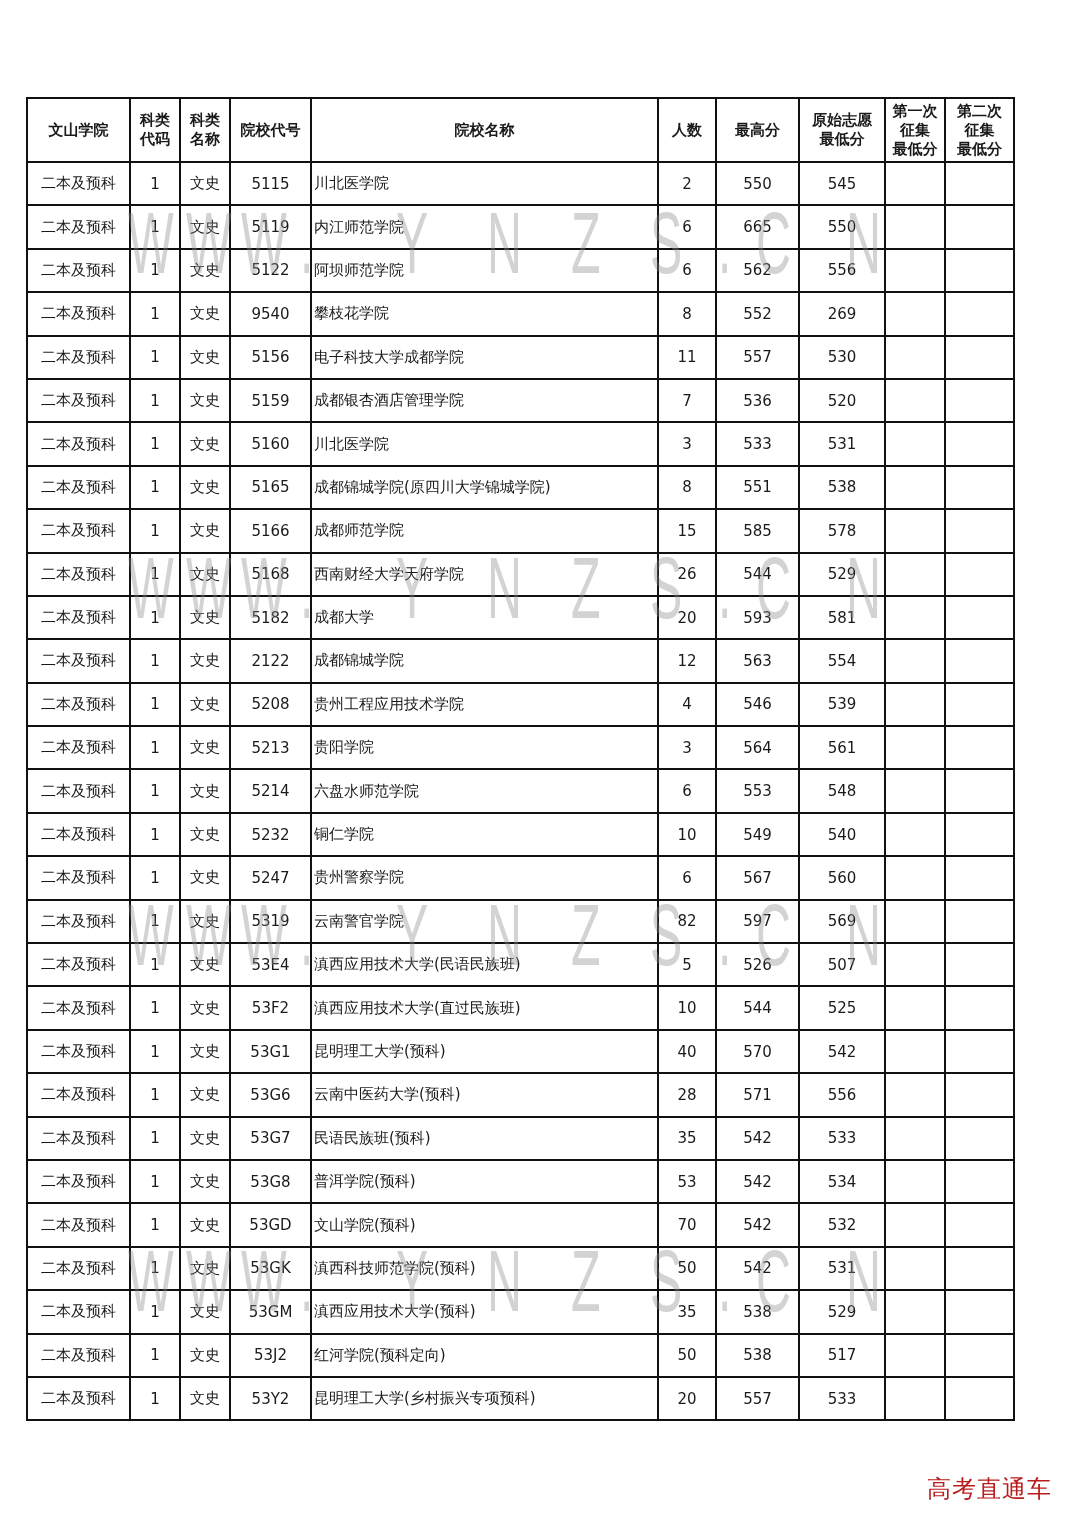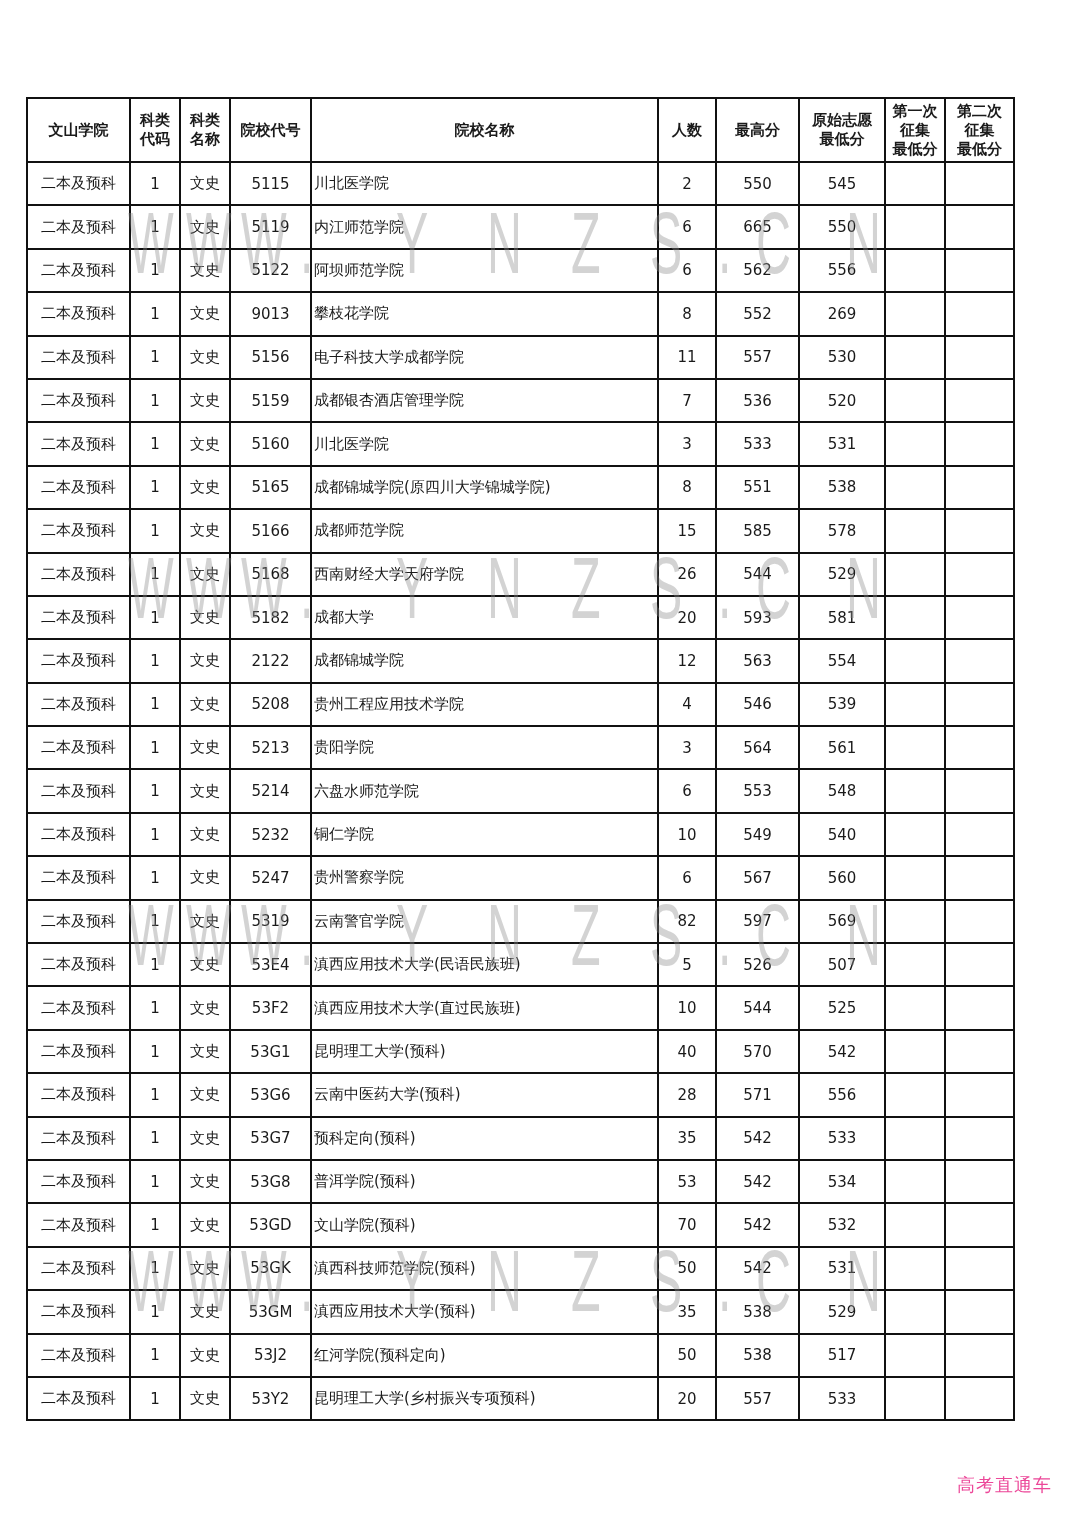--- a/index.html
+++ b/index.html
@@ -11,21 +11,21 @@
   table.grid th, table.grid td { border:2px solid #111; padding:0; text-align:center;
                vertical-align:middle; font-size:15px; overflow:hidden; white-space:nowrap; }
   table.grid th { height:62px; font-weight:bold; font-size:15px; line-height:19px; white-space:normal; }
   table.grid td { height:41.4px; font-weight:normal; }
   table.grid td.name { text-align:left; padding-left:2px; }
   .wm-layer { position:absolute; left:0; top:0; width:1080px; height:1527px; pointer-events:none; z-index:2; }
   .wm-row { position:absolute; left:0; width:1080px; height:86px; }
   .wm-ch { position:absolute; top:0; font-family:"Liberation Sans","DejaVu Sans",sans-serif;
            font-size:88px; line-height:86px; color:rgba(140,140,140,0.38);
            transform:scaleX(0.55); transform-origin:left top; font-weight:normal; }
-  .footer-brand { position:absolute; right:28px; top:1473px; font-size:18px; color:#ec4899;
+  .footer-brand { position:absolute; right:28px; top:1473px; font-size:24px; color:#b91c1c;
                   letter-spacing:1px; }
 </style>
 </head>
 <body>
 
 <div class="page">
   <table class="grid" id="grid">
     <colgroup>
       <col style="width:103px">
         <col style="width:50px">
@@ -86,21 +86,21 @@
           <td>6</td>
           <td>562</td>
           <td>556</td>
           <td></td>
           <td></td>
         </tr>
         <tr>
           <td>二本及预科</td>
           <td>1</td>
           <td>文史</td>
-          <td>9013</td>
+          <td>9540</td>
           <td class="name">攀枝花学院</td>
           <td>8</td>
           <td>552</td>
           <td>269</td>
           <td></td>
           <td></td>
         </tr>
         <tr>
           <td>二本及预科</td>
           <td>1</td>
@@ -315,21 +315,21 @@
           <td>571</td>
           <td>556</td>
           <td></td>
           <td></td>
         </tr>
         <tr>
           <td>二本及预科</td>
           <td>1</td>
           <td>文史</td>
           <td>53G7</td>
-          <td class="name">预科定向(预科)</td>
+          <td class="name">民语民族班(预科)</td>
           <td>35</td>
           <td>542</td>
           <td>533</td>
           <td></td>
           <td></td>
         </tr>
         <tr>
           <td>二本及预科</td>
           <td>1</td>
           <td>文史</td>

